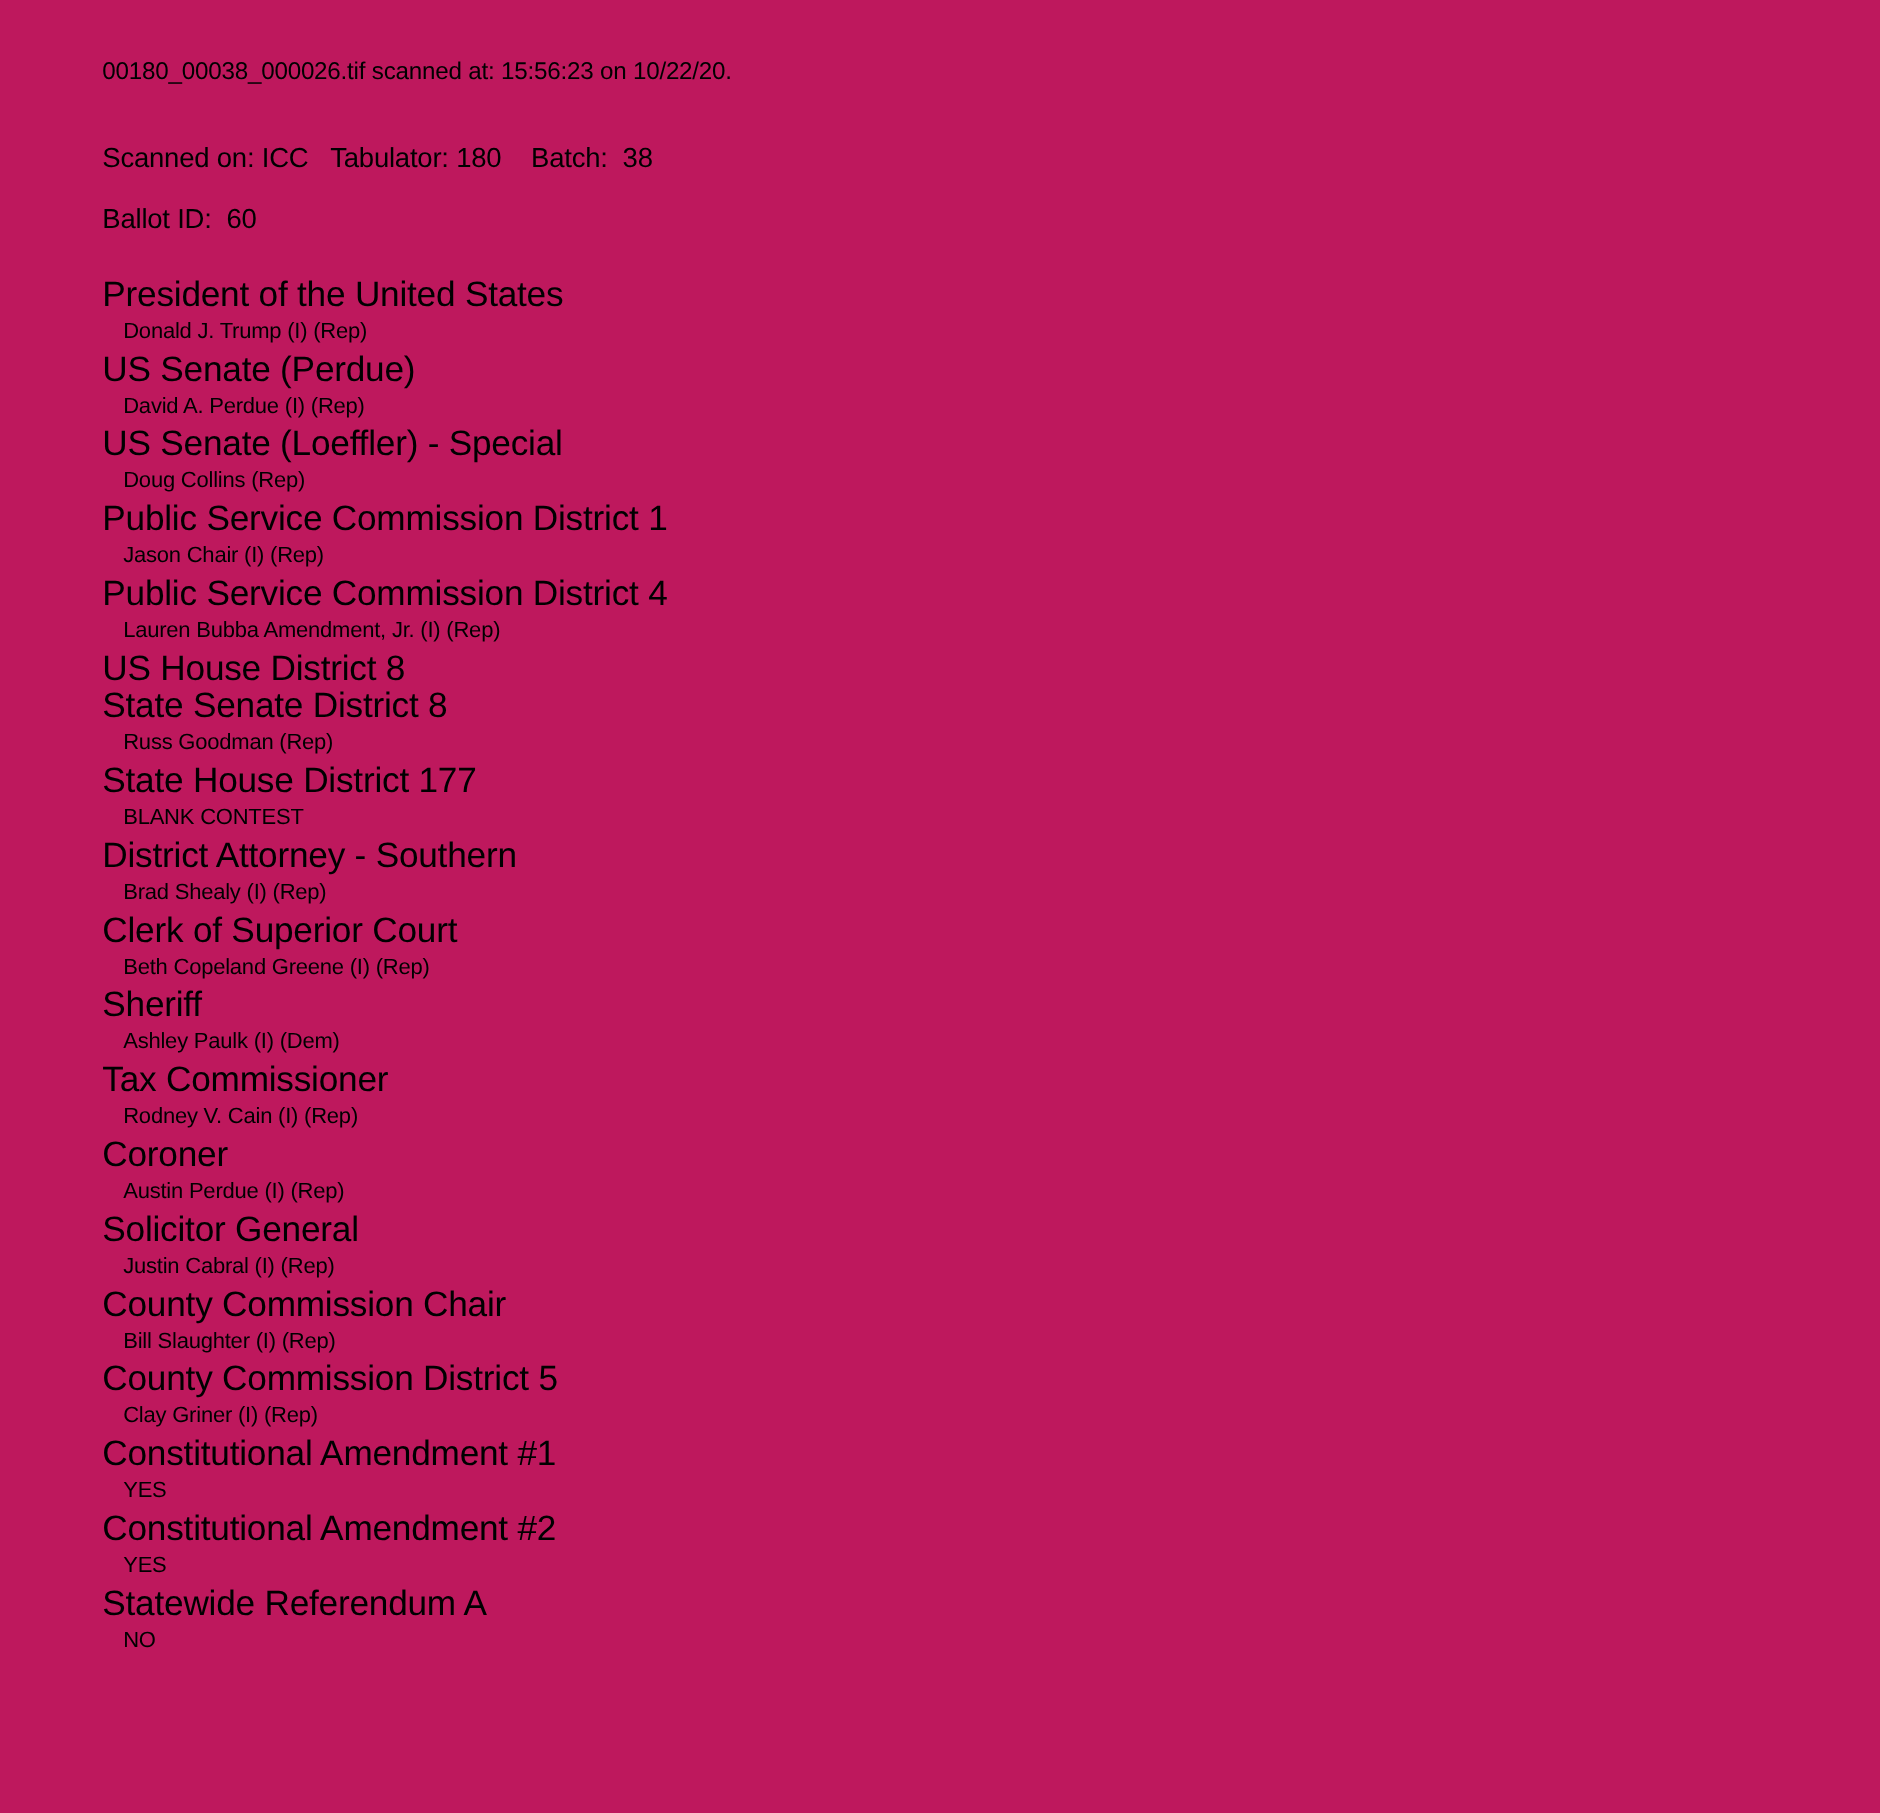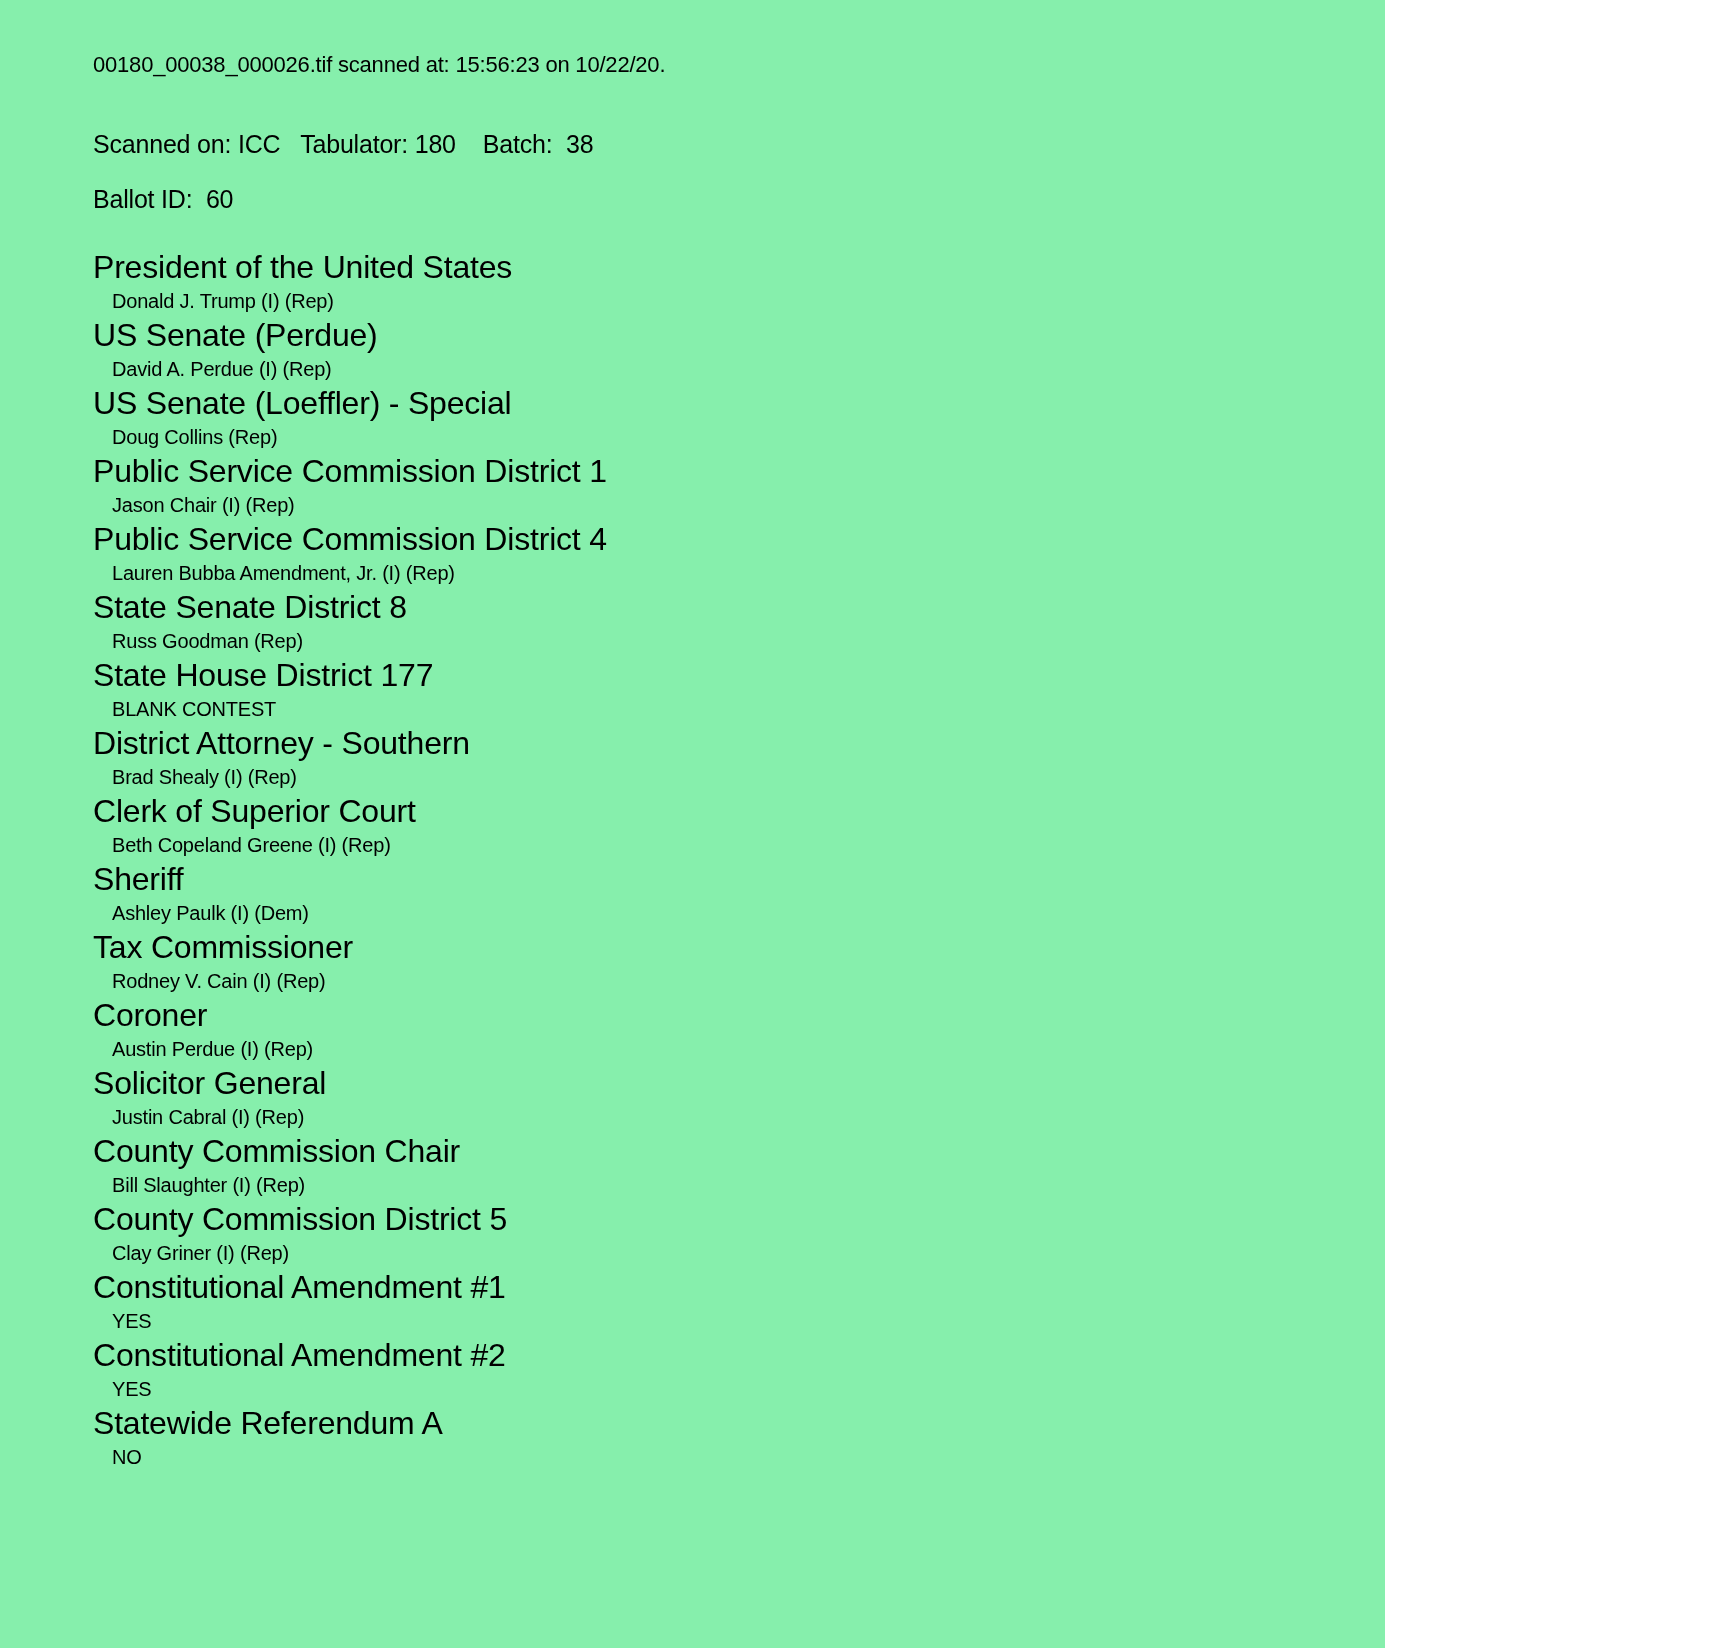--- a/index.html
+++ b/index.html
@@ -9,25 +9,25 @@
   }
   body {
     width: 1709px;
     height: 1648px;
     overflow: hidden;
     font-family: "Liberation Sans", sans-serif;
     color: #000000;
   }
   .page {
     box-sizing: border-box;
-    width: 1385px;
+    width: 1709px;
     height: 1648px;
     padding-top: 50px;
     padding-left: 93px;
-    background: #86efac;
+    background: #be185d;
   }
   .line {
     white-space: pre;
     letter-spacing: -0.2px;
   }
   .scan-header {
     font-size: 22px;
     line-height: 30px;
   }
   .gap-a { height: 27px; }
@@ -64,20 +64,21 @@
       <div class="line contest-title">President of the United States</div>
       <div class="line contest-selection">Donald J. Trump (I) (Rep)</div>
       <div class="line contest-title">US Senate (Perdue)</div>
       <div class="line contest-selection">David A. Perdue (I) (Rep)</div>
       <div class="line contest-title">US Senate (Loeffler) - Special</div>
       <div class="line contest-selection">Doug Collins (Rep)</div>
       <div class="line contest-title">Public Service Commission District 1</div>
       <div class="line contest-selection">Jason Chair (I) (Rep)</div>
       <div class="line contest-title">Public Service Commission District 4</div>
       <div class="line contest-selection">Lauren Bubba Amendment, Jr. (I) (Rep)</div>
+      <div class="line contest-title">US House District 8</div>
       <div class="line contest-title">State Senate District 8</div>
       <div class="line contest-selection">Russ Goodman (Rep)</div>
       <div class="line contest-title">State House District 177</div>
       <div class="line contest-selection">BLANK CONTEST</div>
       <div class="line contest-title">District Attorney - Southern</div>
       <div class="line contest-selection">Brad Shealy (I) (Rep)</div>
       <div class="line contest-title">Clerk of Superior Court</div>
       <div class="line contest-selection">Beth Copeland Greene (I) (Rep)</div>
       <div class="line contest-title">Sheriff</div>
       <div class="line contest-selection">Ashley Paulk (I) (Dem)</div>

